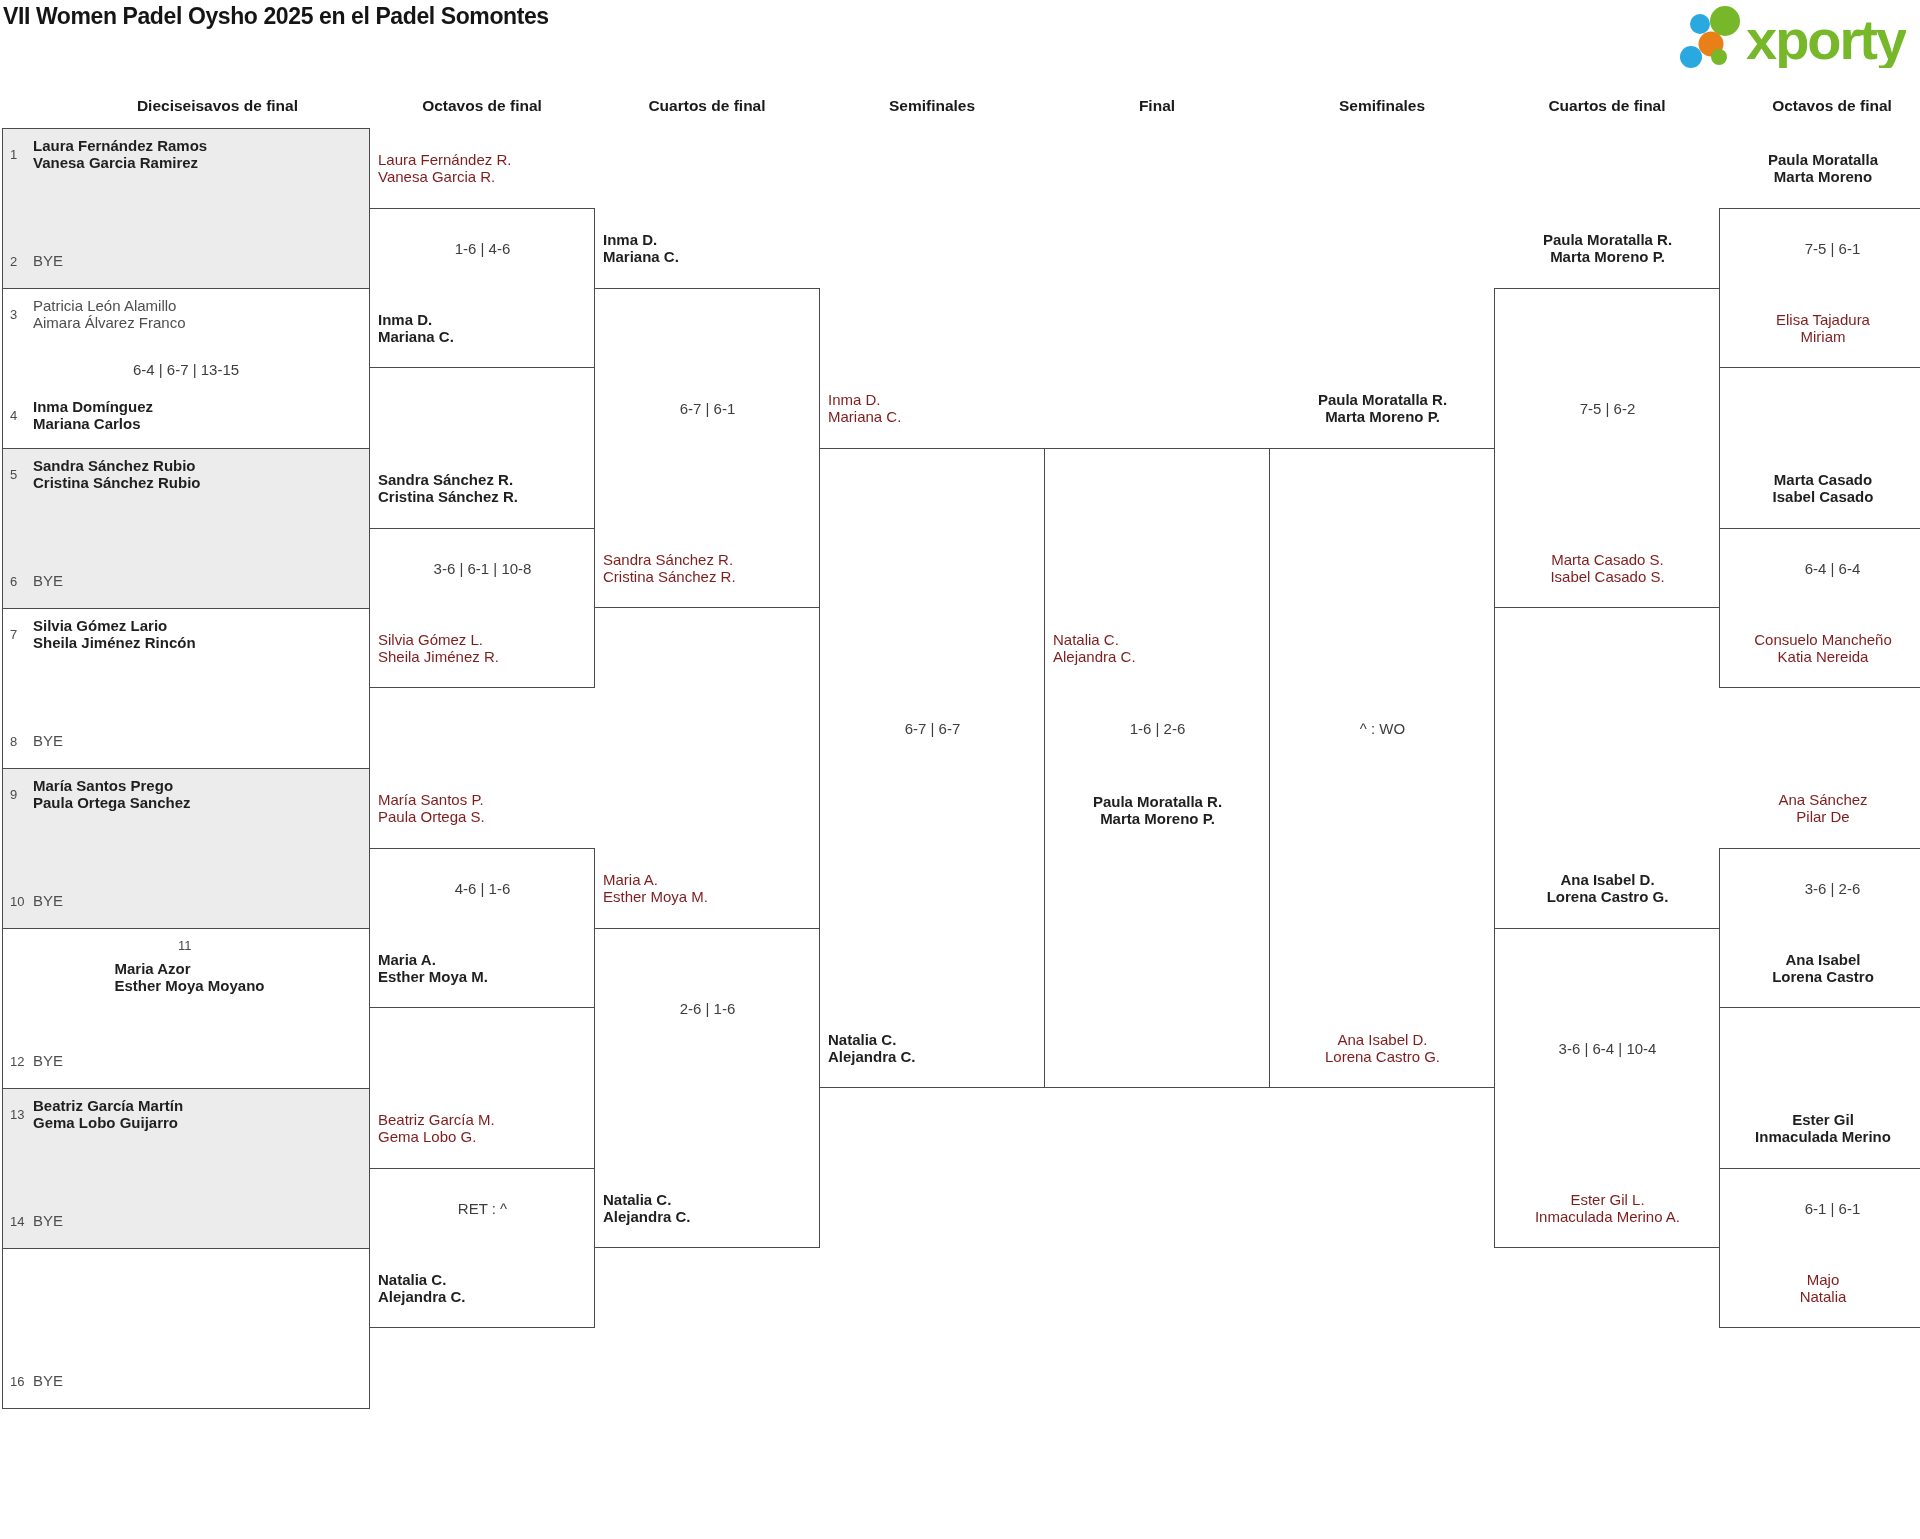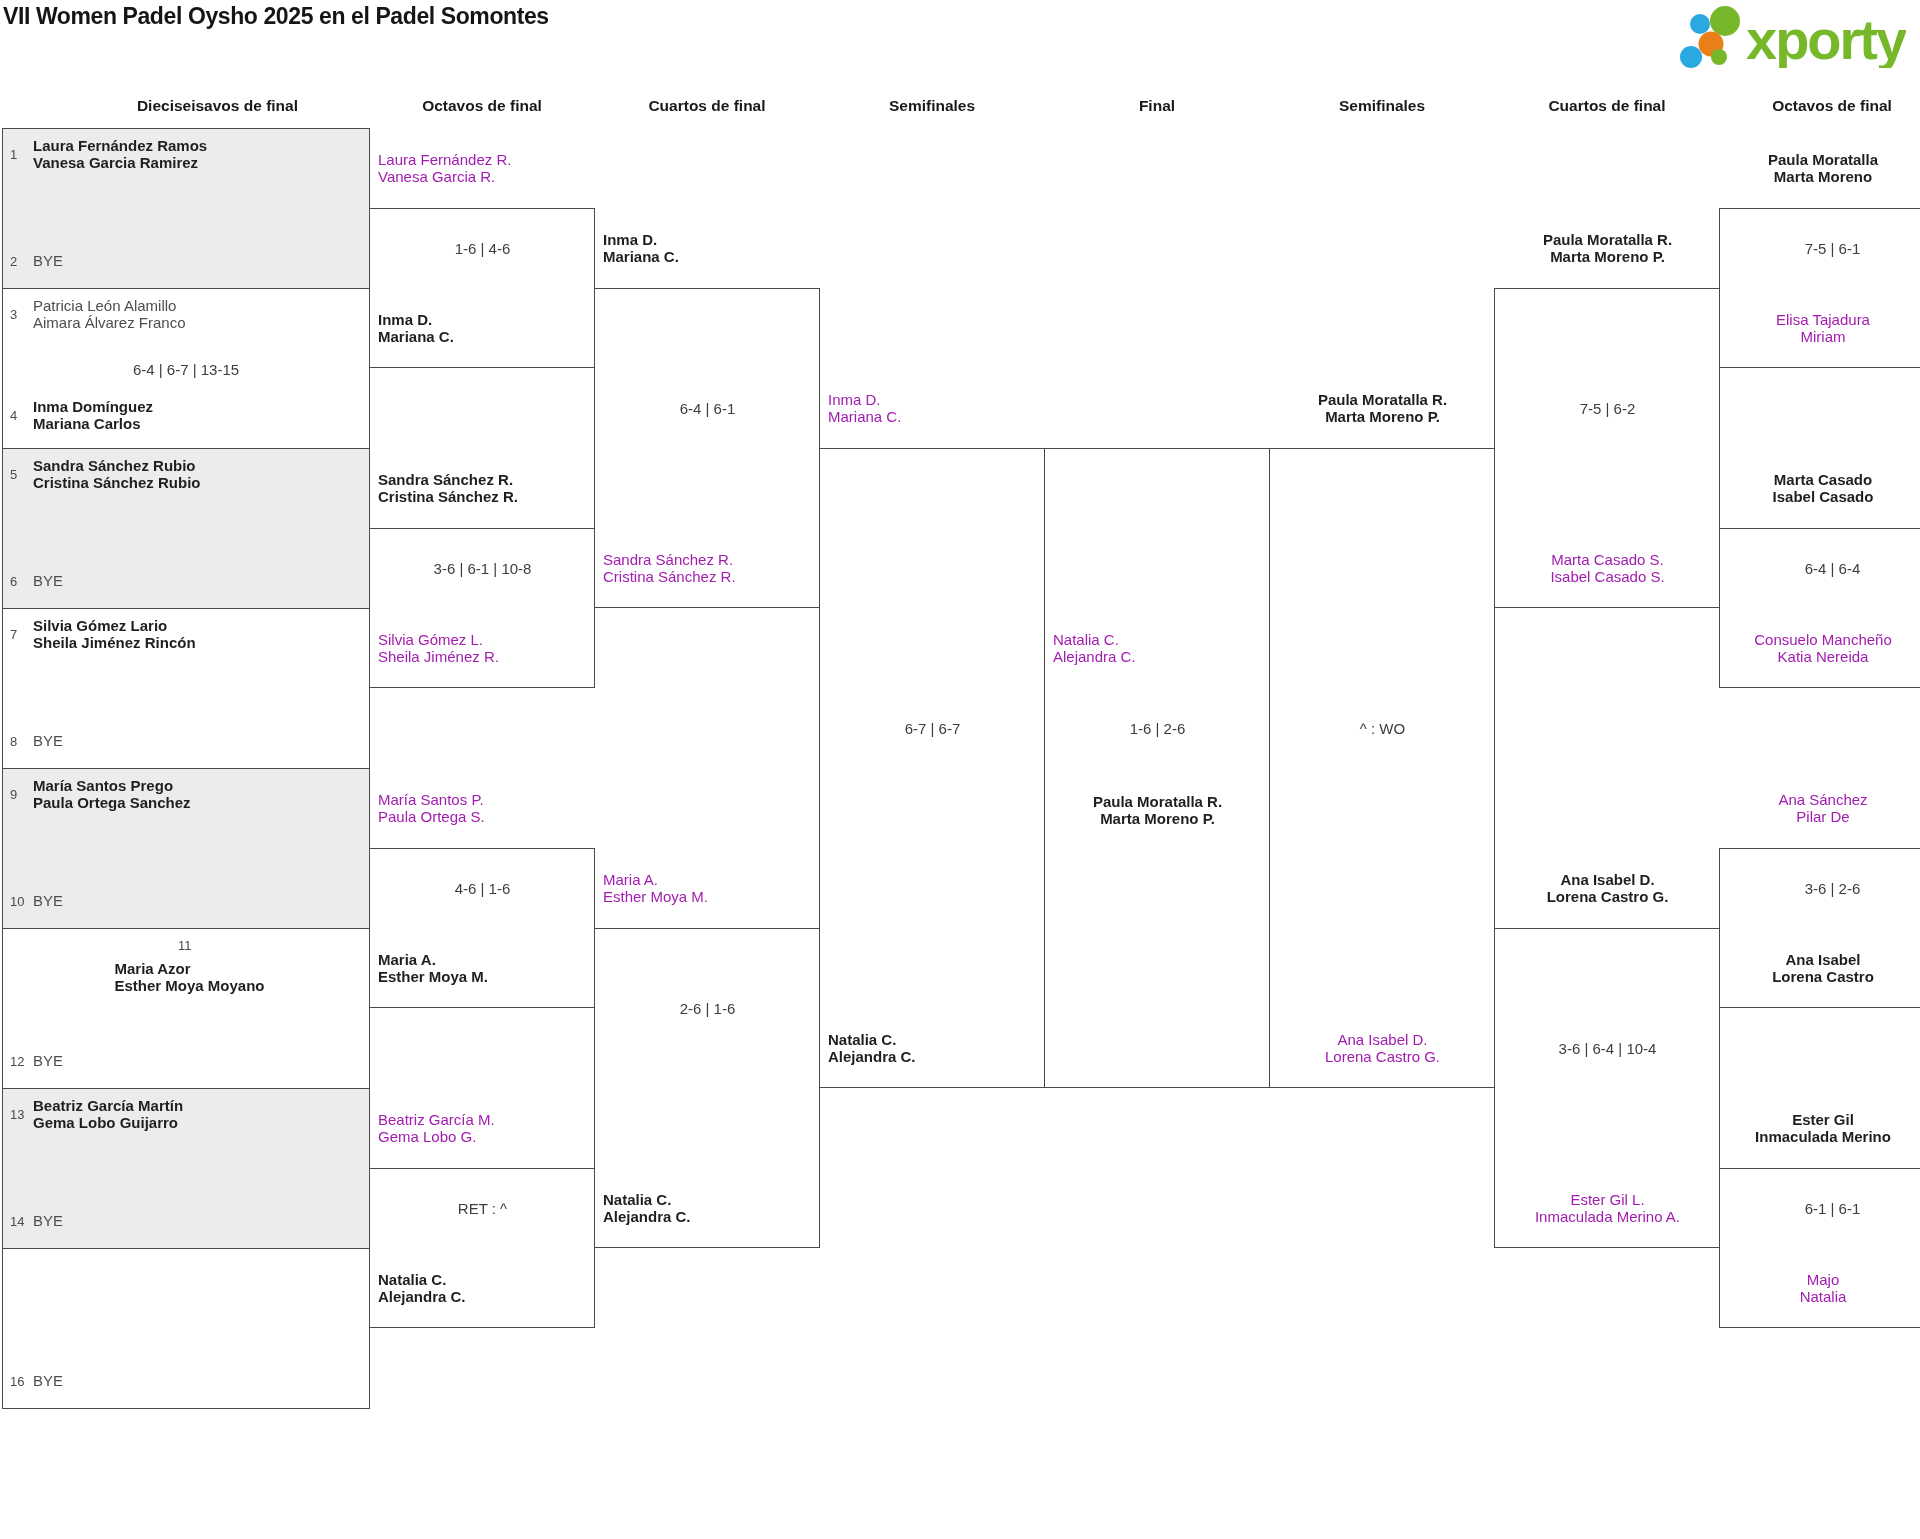--- a/index.html
+++ b/index.html
@@ -12,21 +12,21 @@
         font-weight:700;color:#1a1a1a;white-space:nowrap;}
   .fr-box{position:absolute;left:2px;width:368px;height:161px;border:1px solid #4a4a4a;
         box-sizing:border-box;background:#fff;}
   .fr-box.shaded{background:#ececec;}
   .entry{position:absolute;left:0;right:0;display:flex;align-items:center;padding-left:7px;}
   .seed{width:23px;flex:0 0 23px;font-size:13px;color:#4a4a4a;}
   .names{font-size:15px;line-height:16.5px;color:#4e4e4e;white-space:nowrap;}
   .winner .names, .team.winner{font-weight:700;color:#1f1f1f;}
   .fr-score{position:absolute;left:0;right:0;text-align:center;font-size:15px;color:#3d3d3d;}
   .match-rect{position:absolute;border:1px solid #4a4a4a;box-sizing:border-box;}
-  .team{position:absolute;font-size:15px;line-height:16.5px;color:#a21caf;white-space:nowrap;}
+  .team{position:absolute;font-size:15px;line-height:16.5px;color:#7f1d1d;white-space:nowrap;}
   .team.alignR{text-align:center;}
   .score{position:absolute;text-align:center;font-size:15px;color:#3d3d3d;white-space:nowrap;}
   #logo{position:absolute;left:1676px;top:2px;}
 </style>
 </head>
 <body>
 
 <div id="page">
   <div class="title-line" id="title1">VII Women Padel Oysho 2025 en el Padel Somontes</div>
 
@@ -205,21 +205,21 @@
       <div class="score" style="left: 370px; top: 1200px; width: 225px;">RET : ^</div>
       <div class="match-rect" style="left: 594px; top: 288px; width: 226px; height: 320px;"></div>
       <div class="team winner" style="top: 232px; left: 603px; width: 209px;">
         <div>Inma D.</div>
         <div>Mariana C.</div>
       </div>
       <div class="team" style="top: 552px; left: 603px; width: 209px;">
         <div>Sandra Sánchez R.</div>
         <div>Cristina Sánchez R.</div>
       </div>
-      <div class="score" style="left: 595px; top: 400px; width: 225px;">6-4 | 6-1</div>
+      <div class="score" style="left: 595px; top: 400px; width: 225px;">6-7 | 6-1</div>
       <div class="match-rect" style="left: 594px; top: 928px; width: 226px; height: 320px;"></div>
       <div class="team" style="top: 872px; left: 603px; width: 209px;">
         <div>Maria A.</div>
         <div>Esther Moya M.</div>
       </div>
       <div class="team winner" style="top: 1192px; left: 603px; width: 209px;">
         <div>Natalia C.</div>
         <div>Alejandra C.</div>
       </div>
       <div class="score" style="left: 595px; top: 1000px; width: 225px;">2-6 | 1-6</div>

